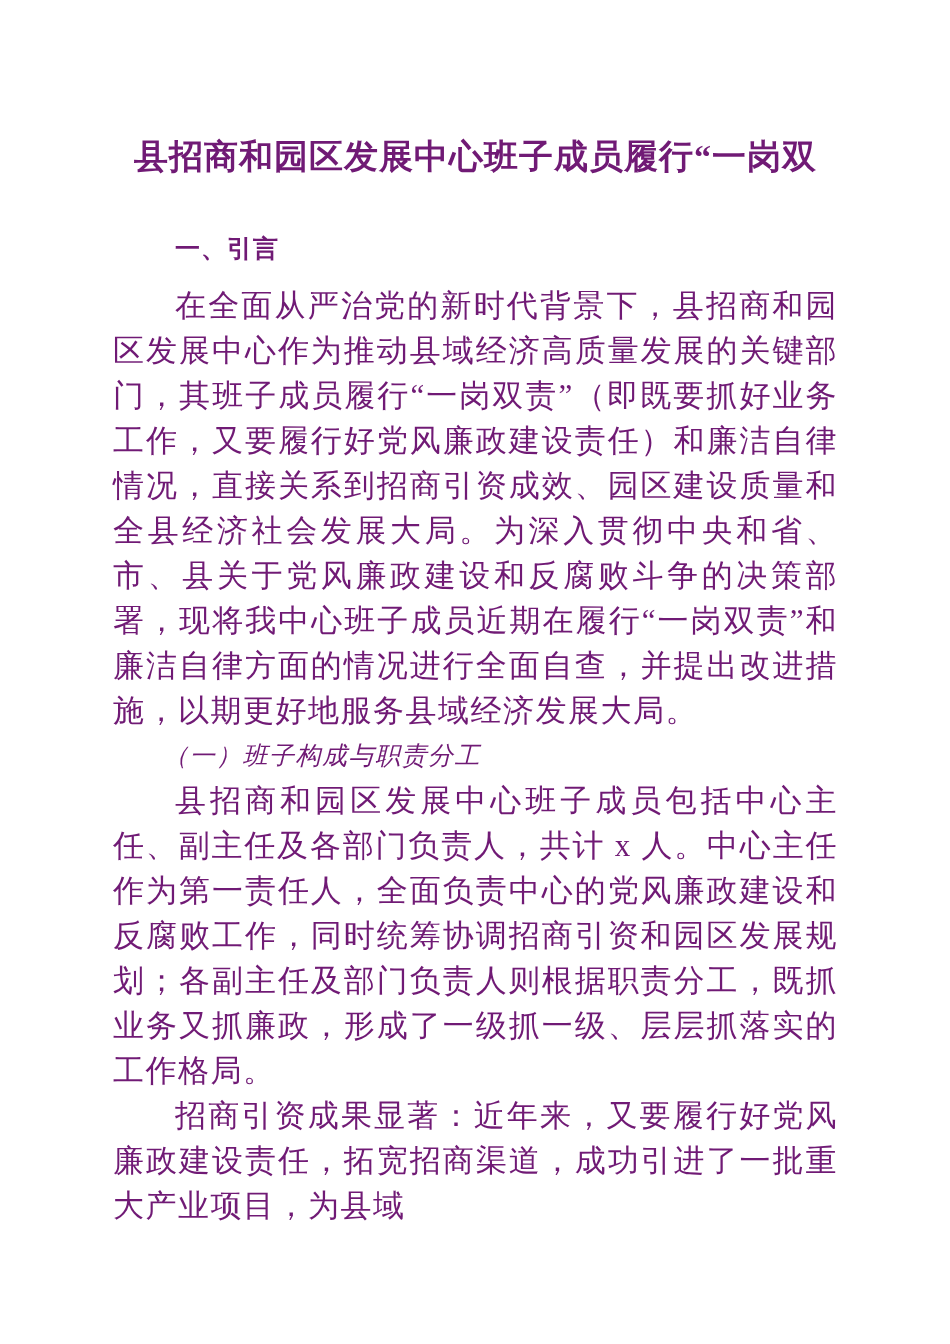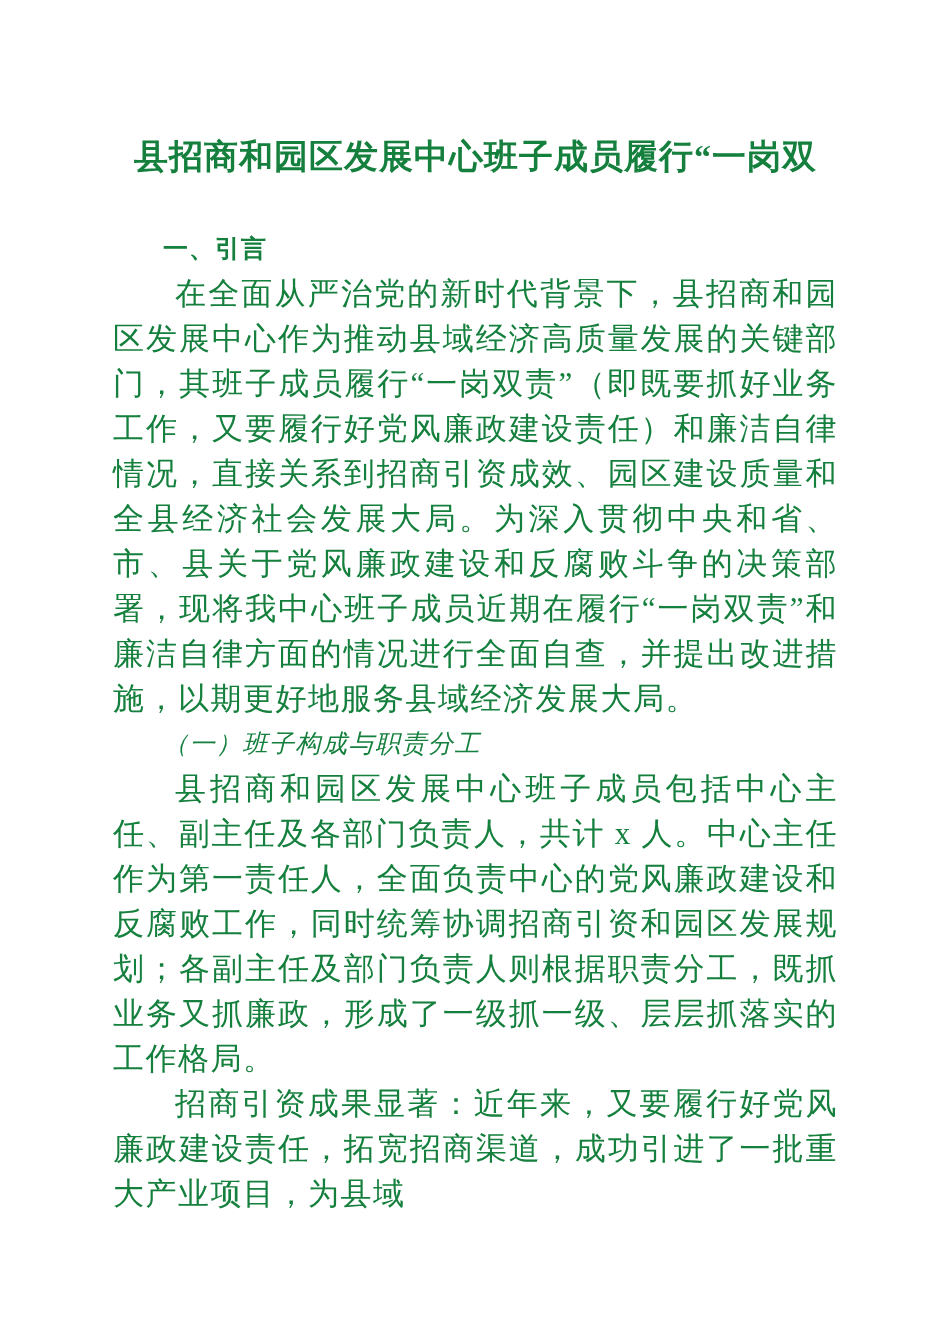--- a/index.html
+++ b/index.html
@@ -6,37 +6,37 @@
     margin: 0;
     padding: 0;
     background: #ffffff;
   }
   .page {
     position: relative;
     box-sizing: border-box;
     width: 950px;
     height: 1344px;
     background: #ffffff;
-    color: #15803d;
+    color: #701a75;
     padding: 133px 112px 0 113px;
     overflow: hidden;
     font-family: "Liberation Serif", "DejaVu Serif", serif;
   }
   .doc-title {
     margin: 0 0 46px 0;
     font-family: "Liberation Serif", "DejaVu Serif", serif;
     font-weight: 700;
     font-size: 34px;
     line-height: 47px;
     text-align: center;
     letter-spacing: 1px;
   }
   .title-line { display: block; }
   .sec-heading {
-    margin: 0;
+    margin: 12px;
     padding-left: 50px;
     font-family: "Liberation Sans", "DejaVu Sans", sans-serif;
     font-weight: 700;
     font-size: 25px;
     line-height: 45px;
     letter-spacing: 1px;
   }
   .sub-heading {
     margin: 0;
     padding-left: 50px;

